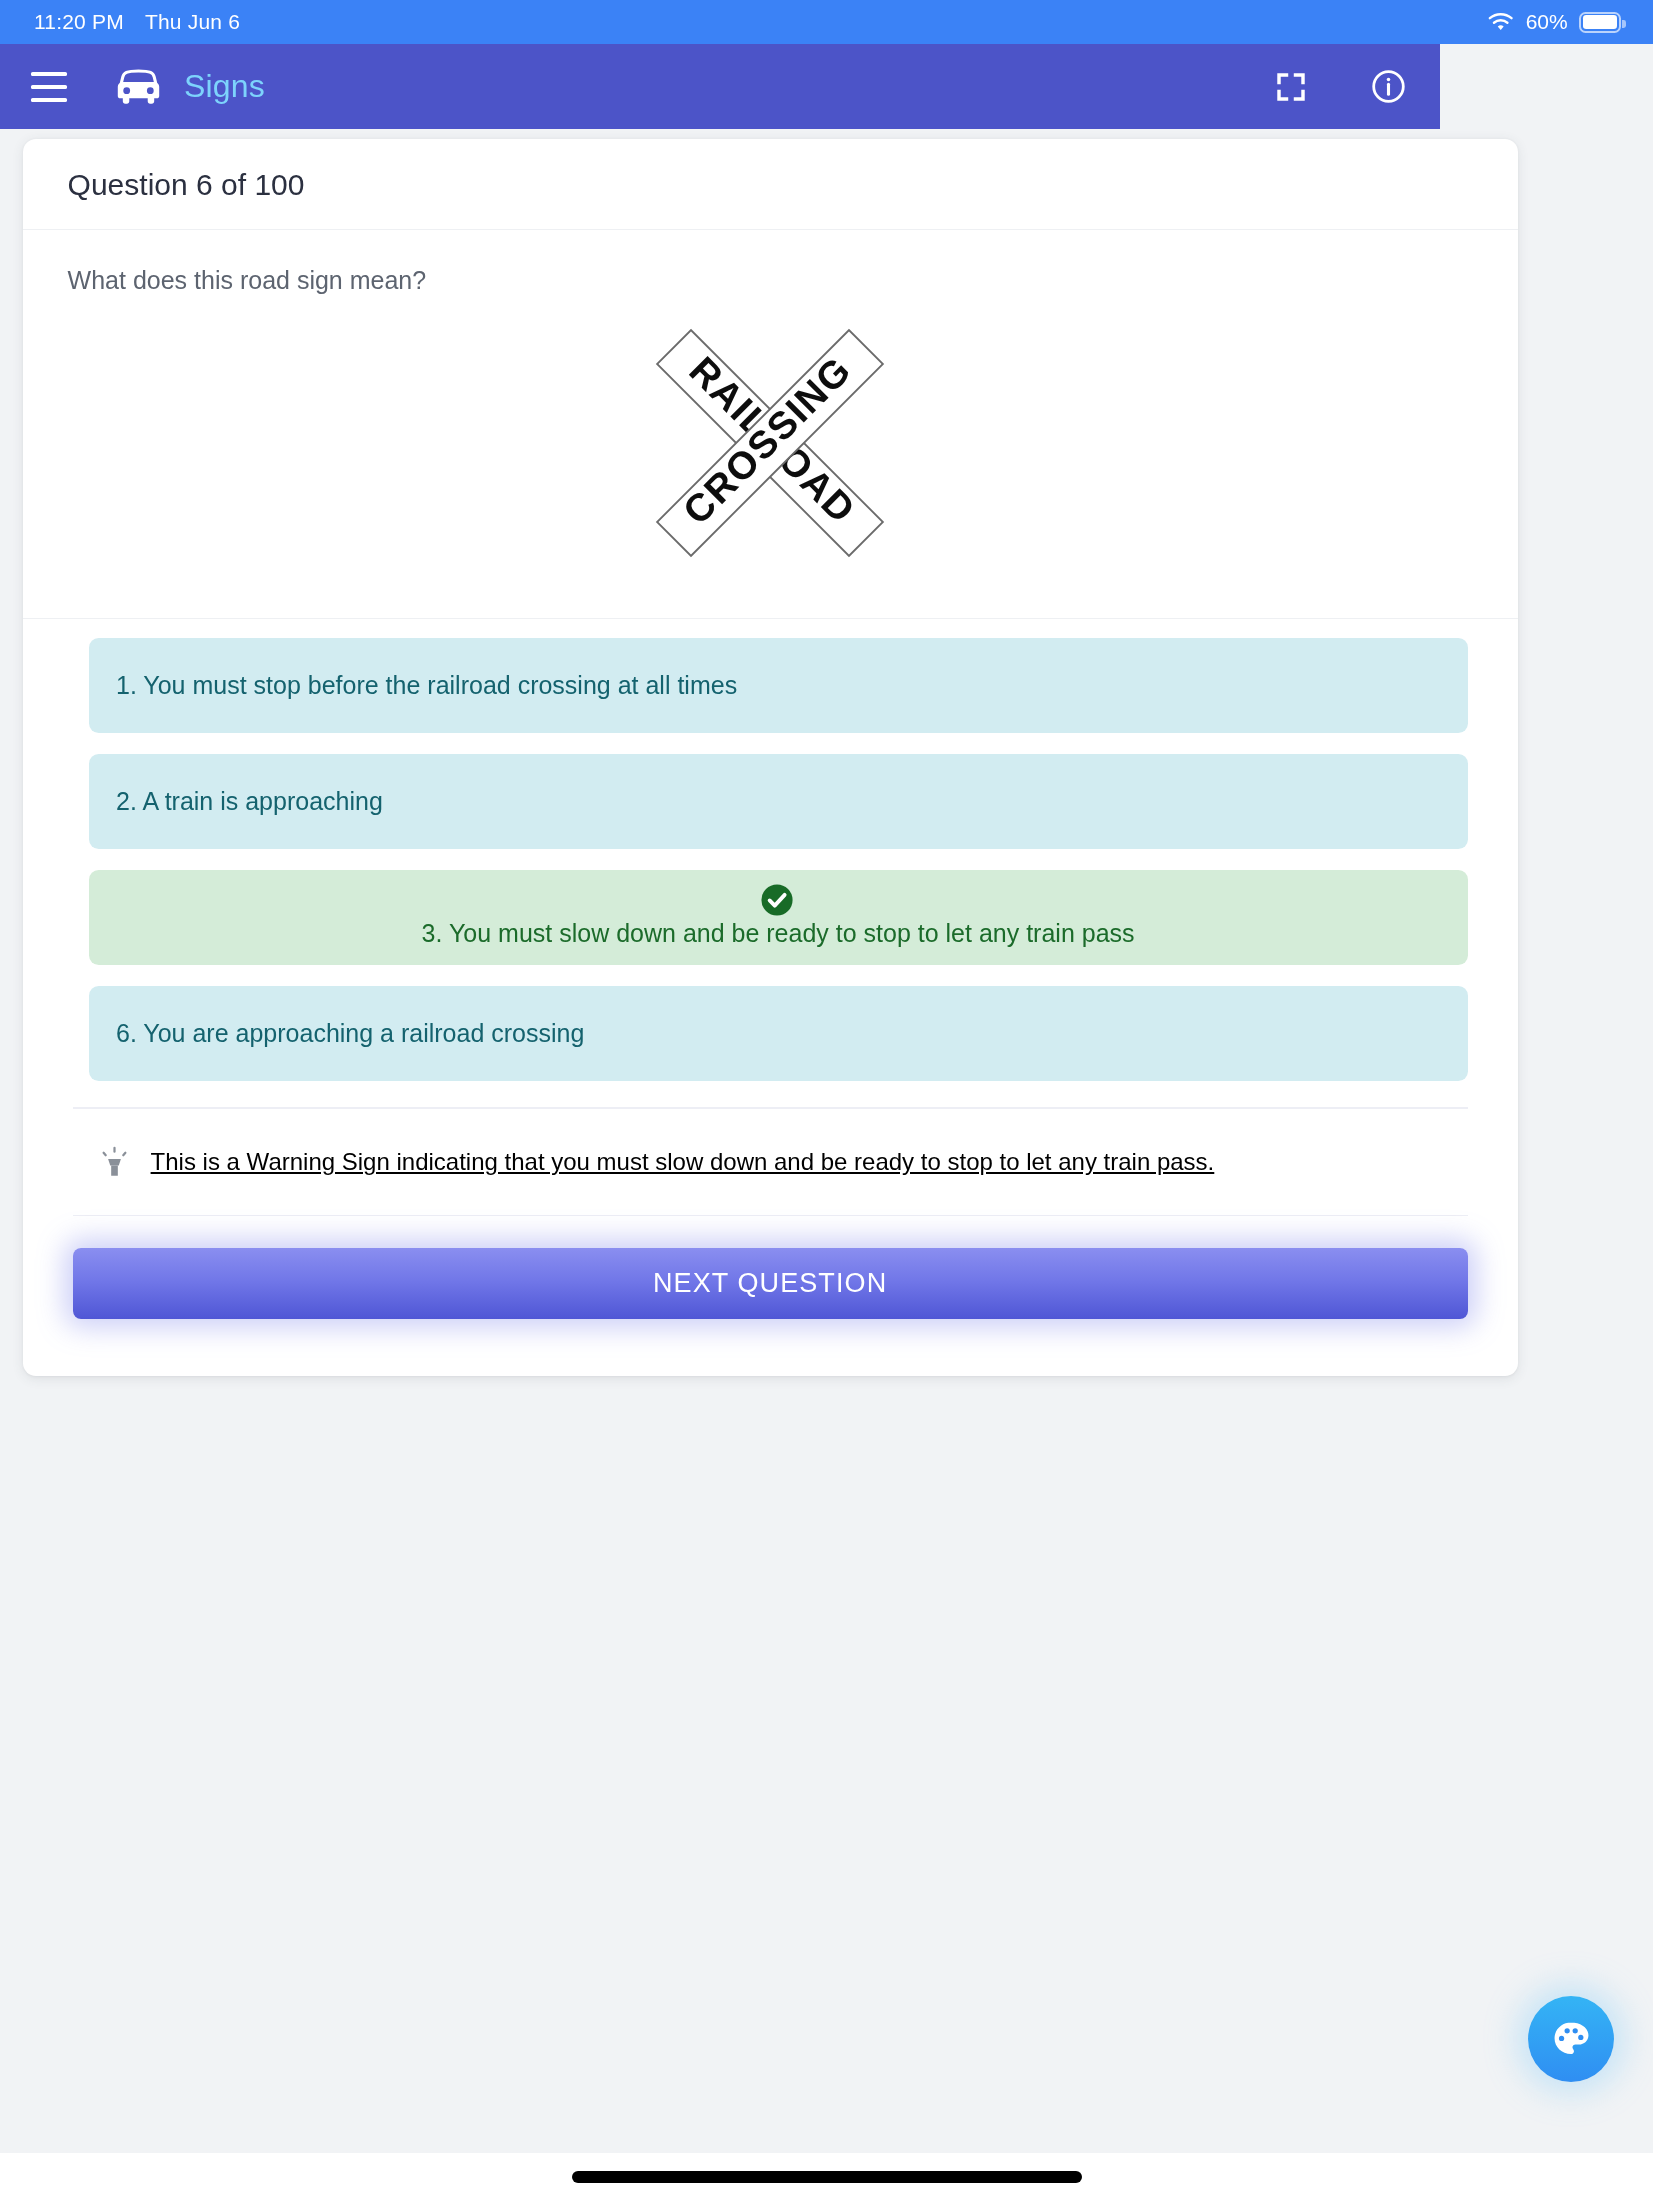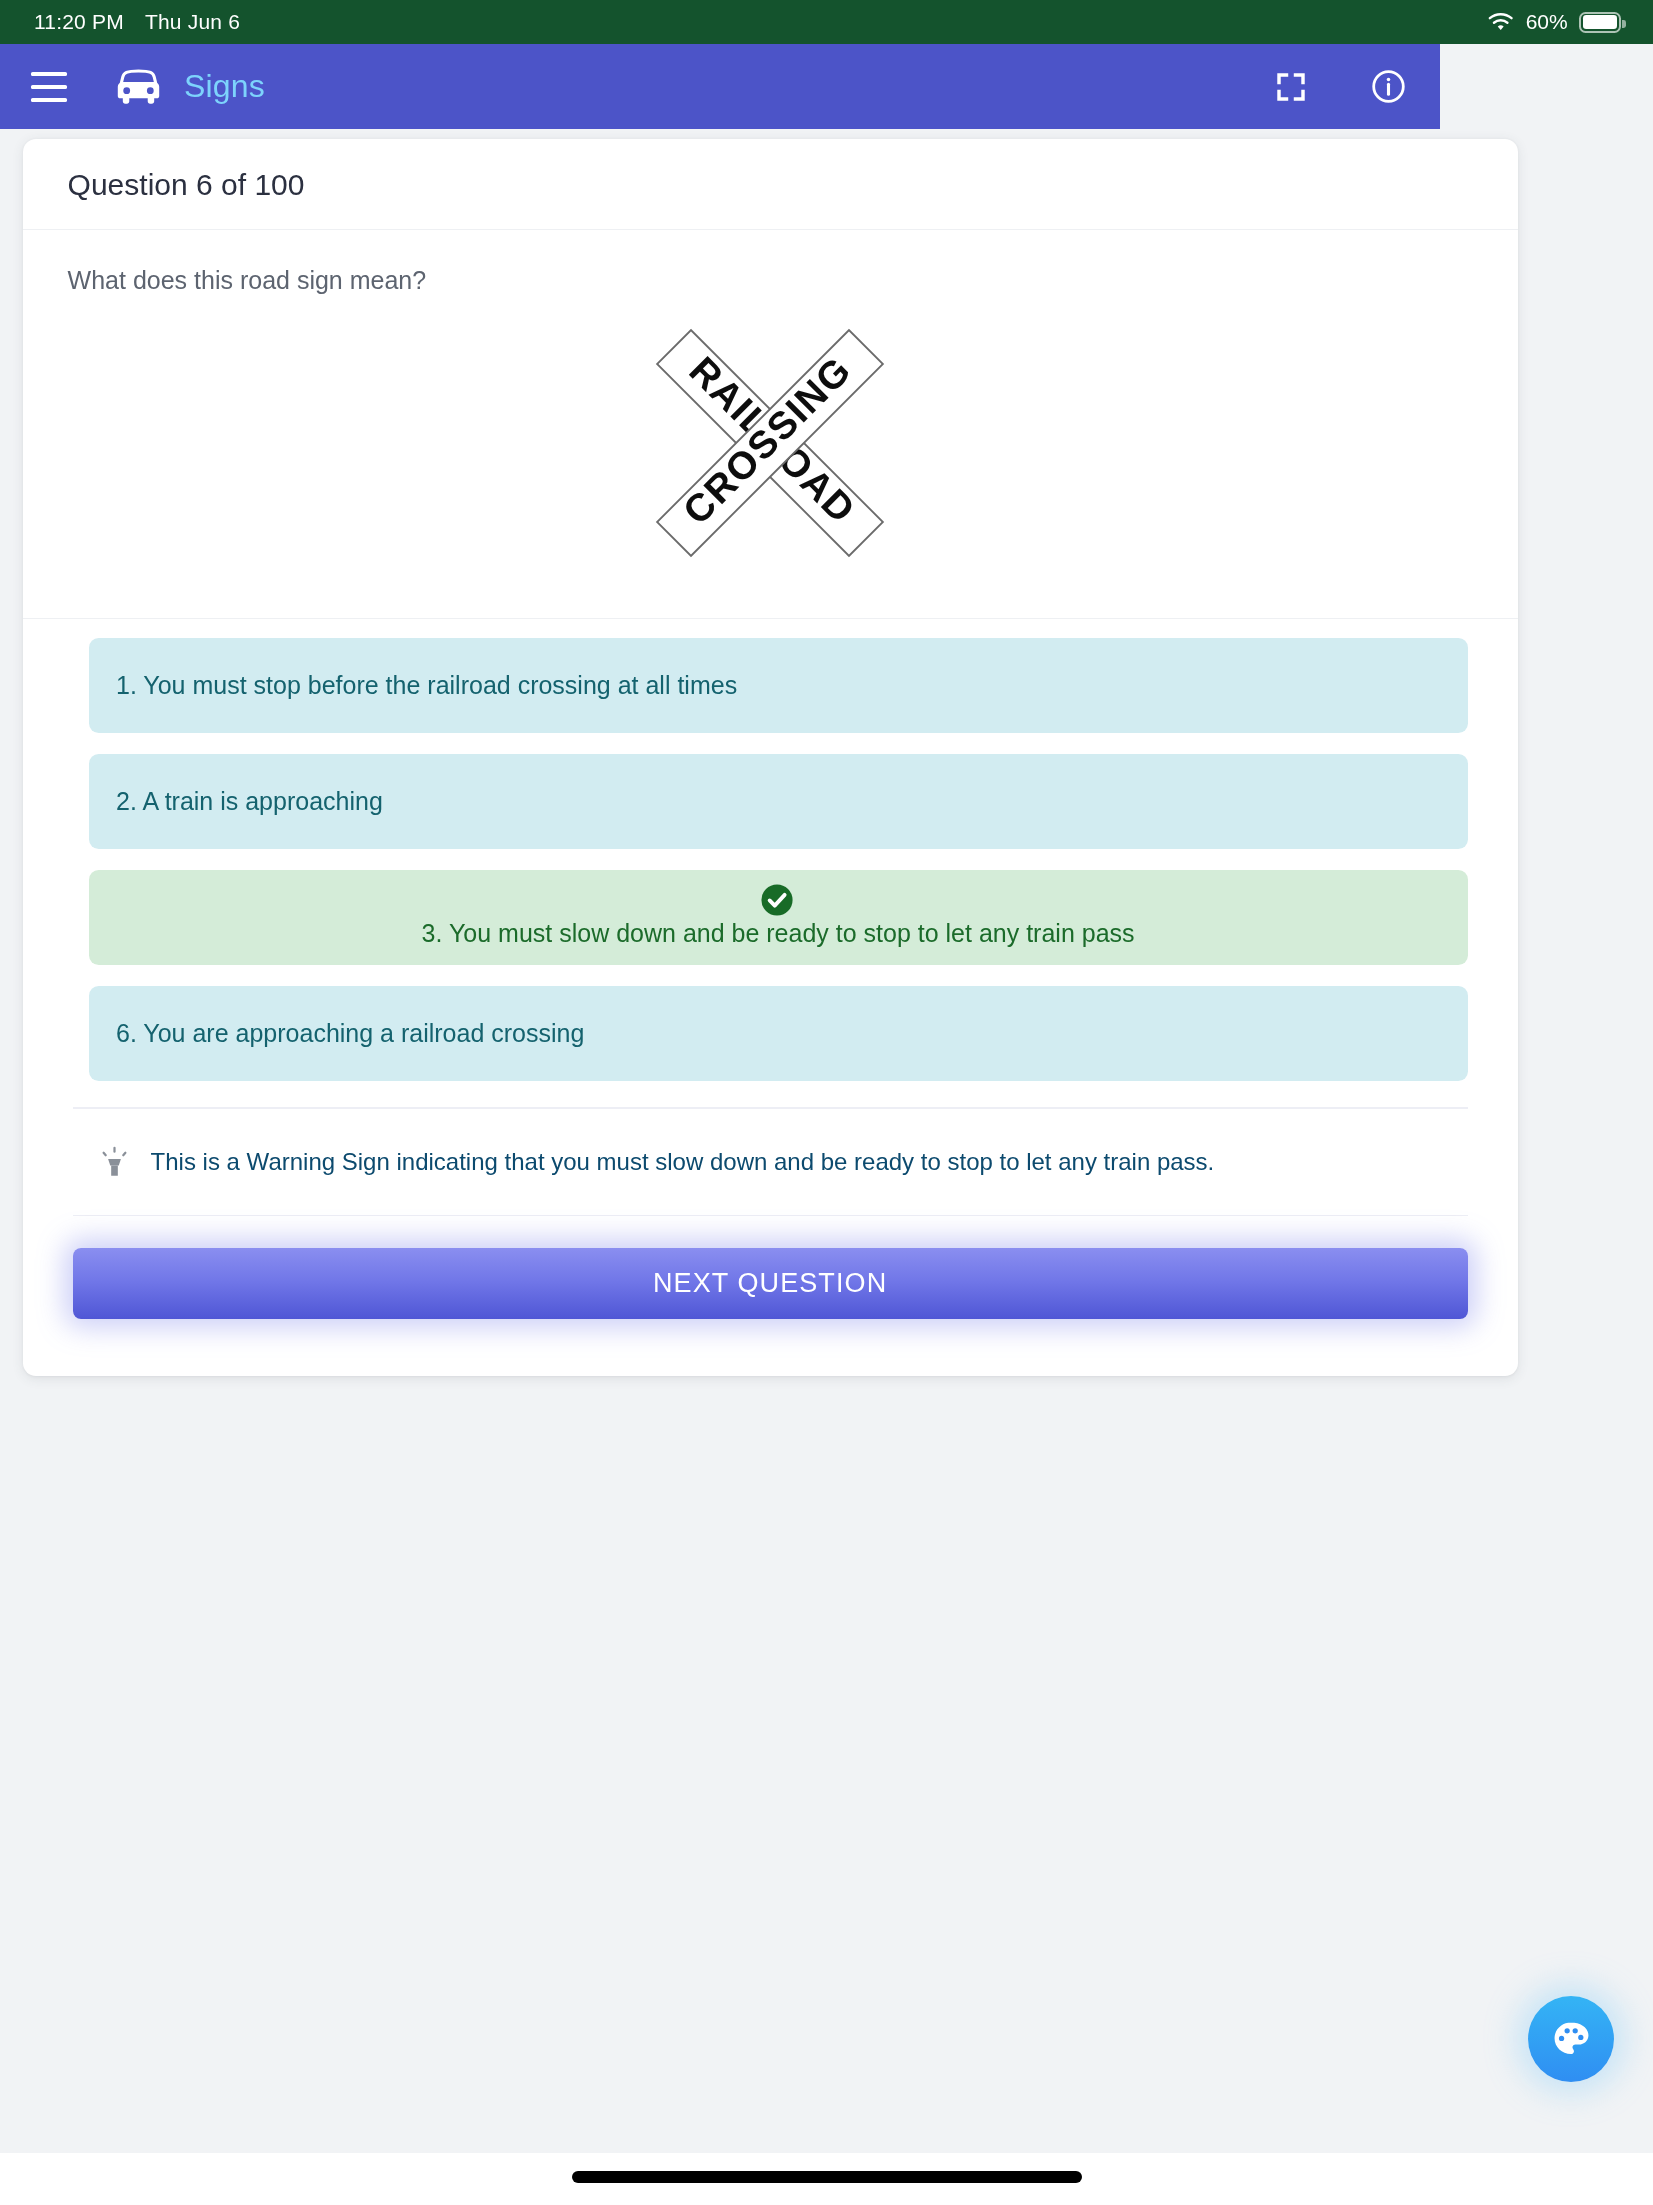--- a/index.html
+++ b/index.html
@@ -7,21 +7,21 @@
   html, body {
     width:1653px; height:2205px;
     background:#f1f3f5;
     font-family:"Liberation Sans", sans-serif;
     overflow:hidden;
   }
 
   
   .status-bar{
     position:absolute; top:0; left:0; width:1653px; height:44px;
-    background:#14532d; color:#ffffff;
+    background:#3b82f6; color:#ffffff;
     display:flex; align-items:center; justify-content:space-between;
     padding:0 32px 0 34px;
   }
   .status-left{ display:flex; align-items:center; gap:21px; font-size:21px; letter-spacing:0.2px;}
   .status-right{ display:flex; align-items:center; gap:11.3px; font-size:21px;}
   .wifi-icon{ width:27.4px; height:21px; display:block;}
   .battery{
     width:42px; height:21px; border:2.4px solid rgba(255,255,255,.65);
     border-radius:6.5px; position:relative; display:inline-block;
   }
@@ -98,21 +98,21 @@
   .check-icon{ width:34px; height:34px; flex:none; margin-right:3.2px; display:block;}
 
   
   .explain-zone{ padding:0 50px; }
   .divider{ height:1.6px; background:#edeef5; width:100%;}
   .explanation{
     display:flex; align-items:center; gap:21px;
     padding:36px 26px 34px 26px;
   }
   .marker-icon{ width:31px; height:36px; flex:none; display:block;}
-  .explain-text{ font-size:24px; color:#0c4a6e; line-height:1.35;}
+  .explain-text{ font-size:24px; color:#000000; line-height:1.35;text-decoration:underline;}
 
   
   .next-wrap{ padding:32px 50px 57px 50px; }
   .next-btn{
     width:100%; height:71px; border:none; border-radius:8px;
     background:linear-gradient(180deg,#8a8ef0 0%,#7177e8 46%,#4f56d5 100%);
     color:#ffffff; font-family:"Liberation Sans", sans-serif;
     font-size:27px; letter-spacing:1.1px;
     display:flex; align-items:center; justify-content:center;
     cursor:pointer;

